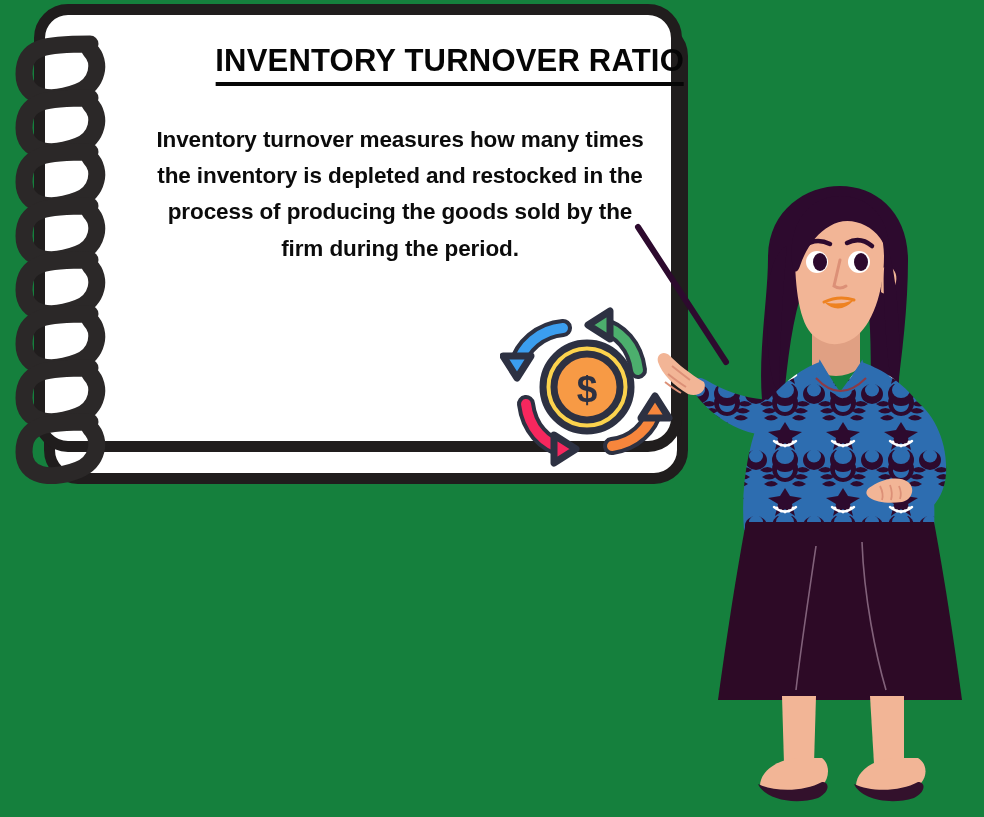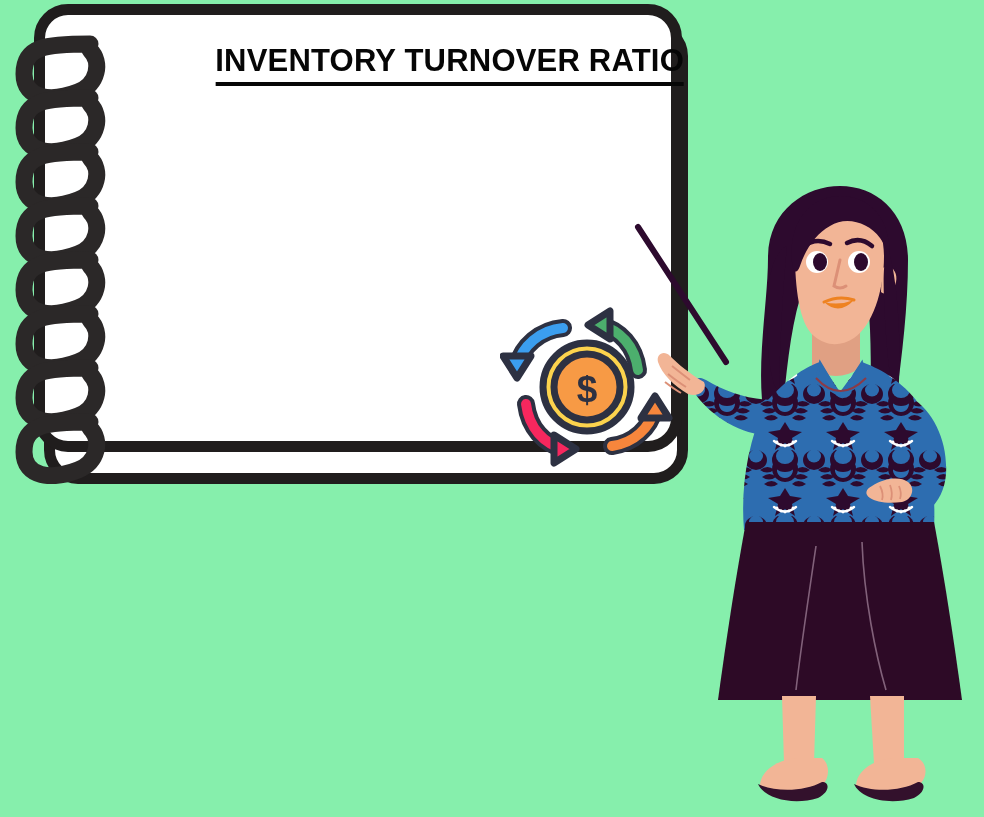--- a/index.html
+++ b/index.html
@@ -13,21 +13,21 @@
     position: relative;
     overflow: hidden;
     font-family: "Liberation Sans", sans-serif;
   }
 
   #scene {
     position: absolute;
     inset: 0;
     width: 984px;
     height: 817px;
-    background: #86efac;
+    background: #15803d;
   }
 
   
   #notepad {
     position: absolute;
     left: 30px;
     top: 4px;
     width: 662px;
     height: 484px;
   }
@@ -163,20 +163,21 @@
         <path d="M88 300 C 44 300, 22 302, 22 330 C 22 356, 50 358, 76 348 C 96 340, 100 318, 88 306"></path>
         <path d="M88 354 C 44 354, 22 356, 22 384 C 22 410, 50 412, 76 402 C 96 394, 100 372, 88 360"></path>
         <path d="M88 408 C 44 408, 22 410, 22 438 C 22 464, 50 466, 76 456 C 96 448, 100 426, 88 414"></path>
       </g>
     </svg>
 
     <div class="pad-content">
       <div style="text-align:center;">
         <h1 id="page-title">INVENTORY TURNOVER RATIO</h1>
       </div>
+      <p id="body-text">Inventory turnover measures how many times the inventory is depleted and restocked in the process of producing the goods sold by the firm during the period.</p>
     </div>
 
     <svg class="money-icon" viewBox="0 0 175 165">
 
       <g>
         <path d="M63 24 C 40 26, 22 42, 17 62" fill="none" stroke="#2D3142" stroke-width="18" stroke-linecap="round"></path>
         <path d="M63 24 C 40 26, 22 42, 17 62" fill="none" stroke="#3B9EEF" stroke-width="10" stroke-linecap="round"></path>
         <path d="M17 74 L 3 52 L 31 52 Z" fill="#3B9EEF" stroke="#2D3142" stroke-width="7" stroke-linejoin="round"></path>
       </g>
 

